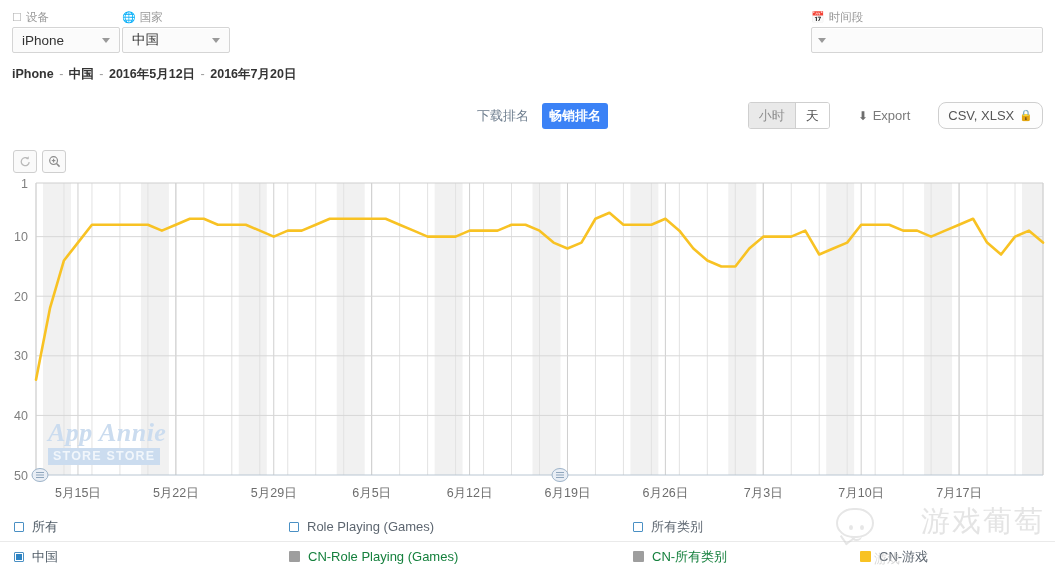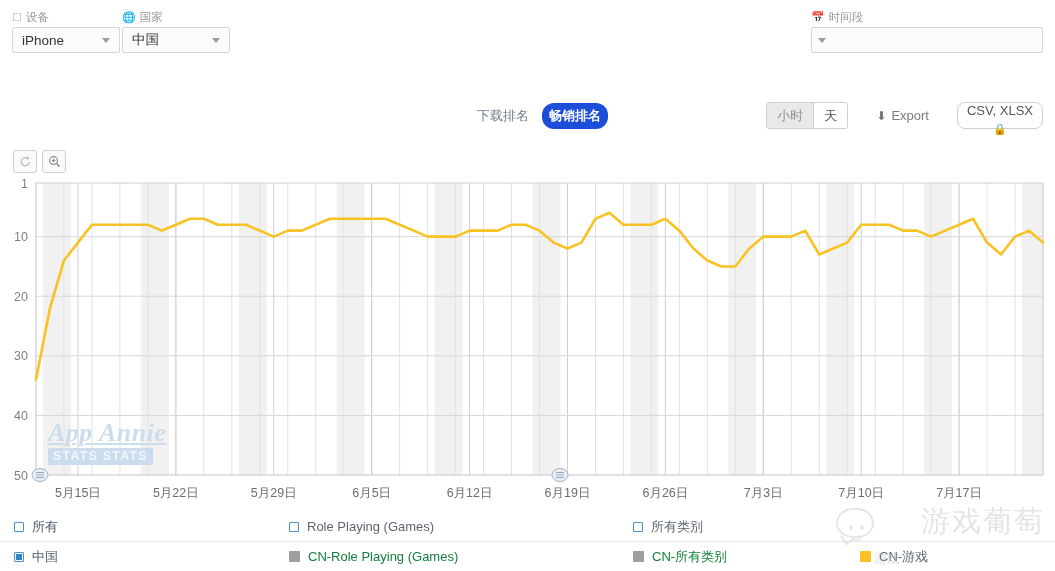--- a/index.html
+++ b/index.html
@@ -51,37 +51,36 @@
   }
   .breadcrumb .sep{color:#9b9b9b;font-weight:normal;padding:0 2px;}
 
   
   .toolrow{position:absolute;left:0;top:100px;width:1055px;height:38px;}
   .tabs{position:absolute;left:470px;top:3px;display:flex;align-items:center;gap:6px;}
   .tab{
     font-size:13px;padding:4px 7px;border-radius:3px;color:#6b7b8c;cursor:pointer;
     white-space:nowrap;
   }
-  .tab.active{background:#1d4ed8;color:#fff;font-weight:bold;border-radius:12px;}
+  .tab.active{background:#3b82f6;color:#fff;font-weight:bold;}
 
   .rtools{position:absolute;right:12px;top:2px;display:flex;align-items:center;gap:28px;}
   .seg{display:flex;border:1px solid #cfcfcf;border-radius:3px;overflow:hidden;height:25px;}
   .seg div{
     font-size:13px;padding:0 10px;display:flex;align-items:center;
     color:#8d8d8d;background:#e9e9e9;cursor:pointer;
   }
   .seg div.on{background:#fff;color:#555;}
   .seg div+div{border-left:1px solid #cfcfcf;}
   .exp{display:flex;align-items:center;gap:5px;font-size:13px;color:#7a7a7a;cursor:pointer;}
   .dl-ico{font-size:12px;color:#6e6e6e;}
   .csvbtn{
     border:1px solid #cfcfcf;border-radius:8px;height:25px;background:#fdfdfd;
     display:flex;align-items:center;gap:5px;padding:0 9px;font-size:13px;color:#555;
     cursor:pointer;
-    flex-direction:column;
   }
   .lock-ico{font-size:11px;color:#777;}
 
   
   .chartctl{position:absolute;left:13px;top:150px;display:flex;gap:5px;}
   .ctlbtn{
     width:22px;height:21px;border:1px solid #cfcfcf;border-radius:3px;background:#fafafa;
     display:flex;align-items:center;justify-content:center;cursor:pointer;
   }
   .ctlbtn svg{display:block;}
@@ -90,21 +89,21 @@
   .chartwrap{position:absolute;left:0;top:175px;width:1055px;height:330px;}
   .chartsvg{display:block;}
   .ytick{font-size:12.5px;fill:#7f7f7f;text-anchor:end;font-family:"Liberation Sans",sans-serif;}
   .xtick{font-size:12.5px;fill:#6d6d6d;text-anchor:middle;font-family:"Liberation Sans",sans-serif;}
 
   .wm{
     position:absolute;left:48px;top:245px;pointer-events:none;user-select:none;
   }
   .wm .wm1{
     font-family:"Liberation Serif",serif;font-style:italic;font-weight:bold;
-    font-size:26px;color:#cbdcef;letter-spacing:.5px;line-height:26px;text-decoration:underline;
+    font-size:26px;color:#cbdcef;letter-spacing:.5px;line-height:26px;
   }
   .wm .wm2{
     margin-top:2px;background:#cbdcef;color:#f1f6fb;font-size:12.5px;
     font-weight:bold;letter-spacing:1.2px;padding:1px 5px 2px 5px;display:inline-block;
   }
 
   
   .legend{position:absolute;left:0;top:512px;width:1055px;height:59px;}
   .legrow{position:relative;height:29px;display:flex;align-items:center;}
   .legrow.top{border-bottom:1px solid #eaeaea;text-align:center;}
@@ -186,20 +185,29 @@
       <div class="filter-label">
         <span class="mini-ico">📅</span>
         <span>时间段</span>
       </div>
       <div class="select-box">
         <span class="caret"></span>
       </div>
     </div>
   </div>
 
+  <div class="breadcrumb">
+    <span>iPhone</span>
+    <span class="sep">-</span>
+    <span>中国</span>
+    <span class="sep">-</span>
+    <span>2016年5月12日</span>
+    <span class="sep">-</span>
+    <span>2016年7月20日</span>
+  </div>
 
   <div class="toolrow">
     <div class="tabs">
       <div class="tab">下载排名</div>
       <div class="tab active">畅销排名</div>
     </div>
 
     <div class="rtools">
       <div class="seg">
         <div>小时</div>
@@ -326,21 +334,21 @@
         </g>
         <g>
           <ellipse cx="560" cy="300" rx="8" ry="6.5" fill="#e9eef5" stroke="#9db3c9" stroke-width="1"></ellipse>
           <line x1="556" y1="297.5" x2="564" y2="297.5" stroke="#8fa6bd" stroke-width="1"></line>
           <line x1="556" y1="300" x2="564" y2="300" stroke="#8fa6bd" stroke-width="1"></line>
           <line x1="556" y1="302.5" x2="564" y2="302.5" stroke="#8fa6bd" stroke-width="1"></line>
         </g>
       </svg>
     <div class="wm">
       <div class="wm1">App Annie</div>
-      <div class="wm2">STATS STATS</div>
+      <div class="wm2">STORE STORE</div>
     </div>
   </div>
 
   <div class="legend">
     <div class="legrow top">
       <div class="legitem" style="left:14px;">
         <span class="cb"></span>
         <span class="lbl-dark">所有</span>
       </div>
       <div class="legitem" style="left:289px;">

